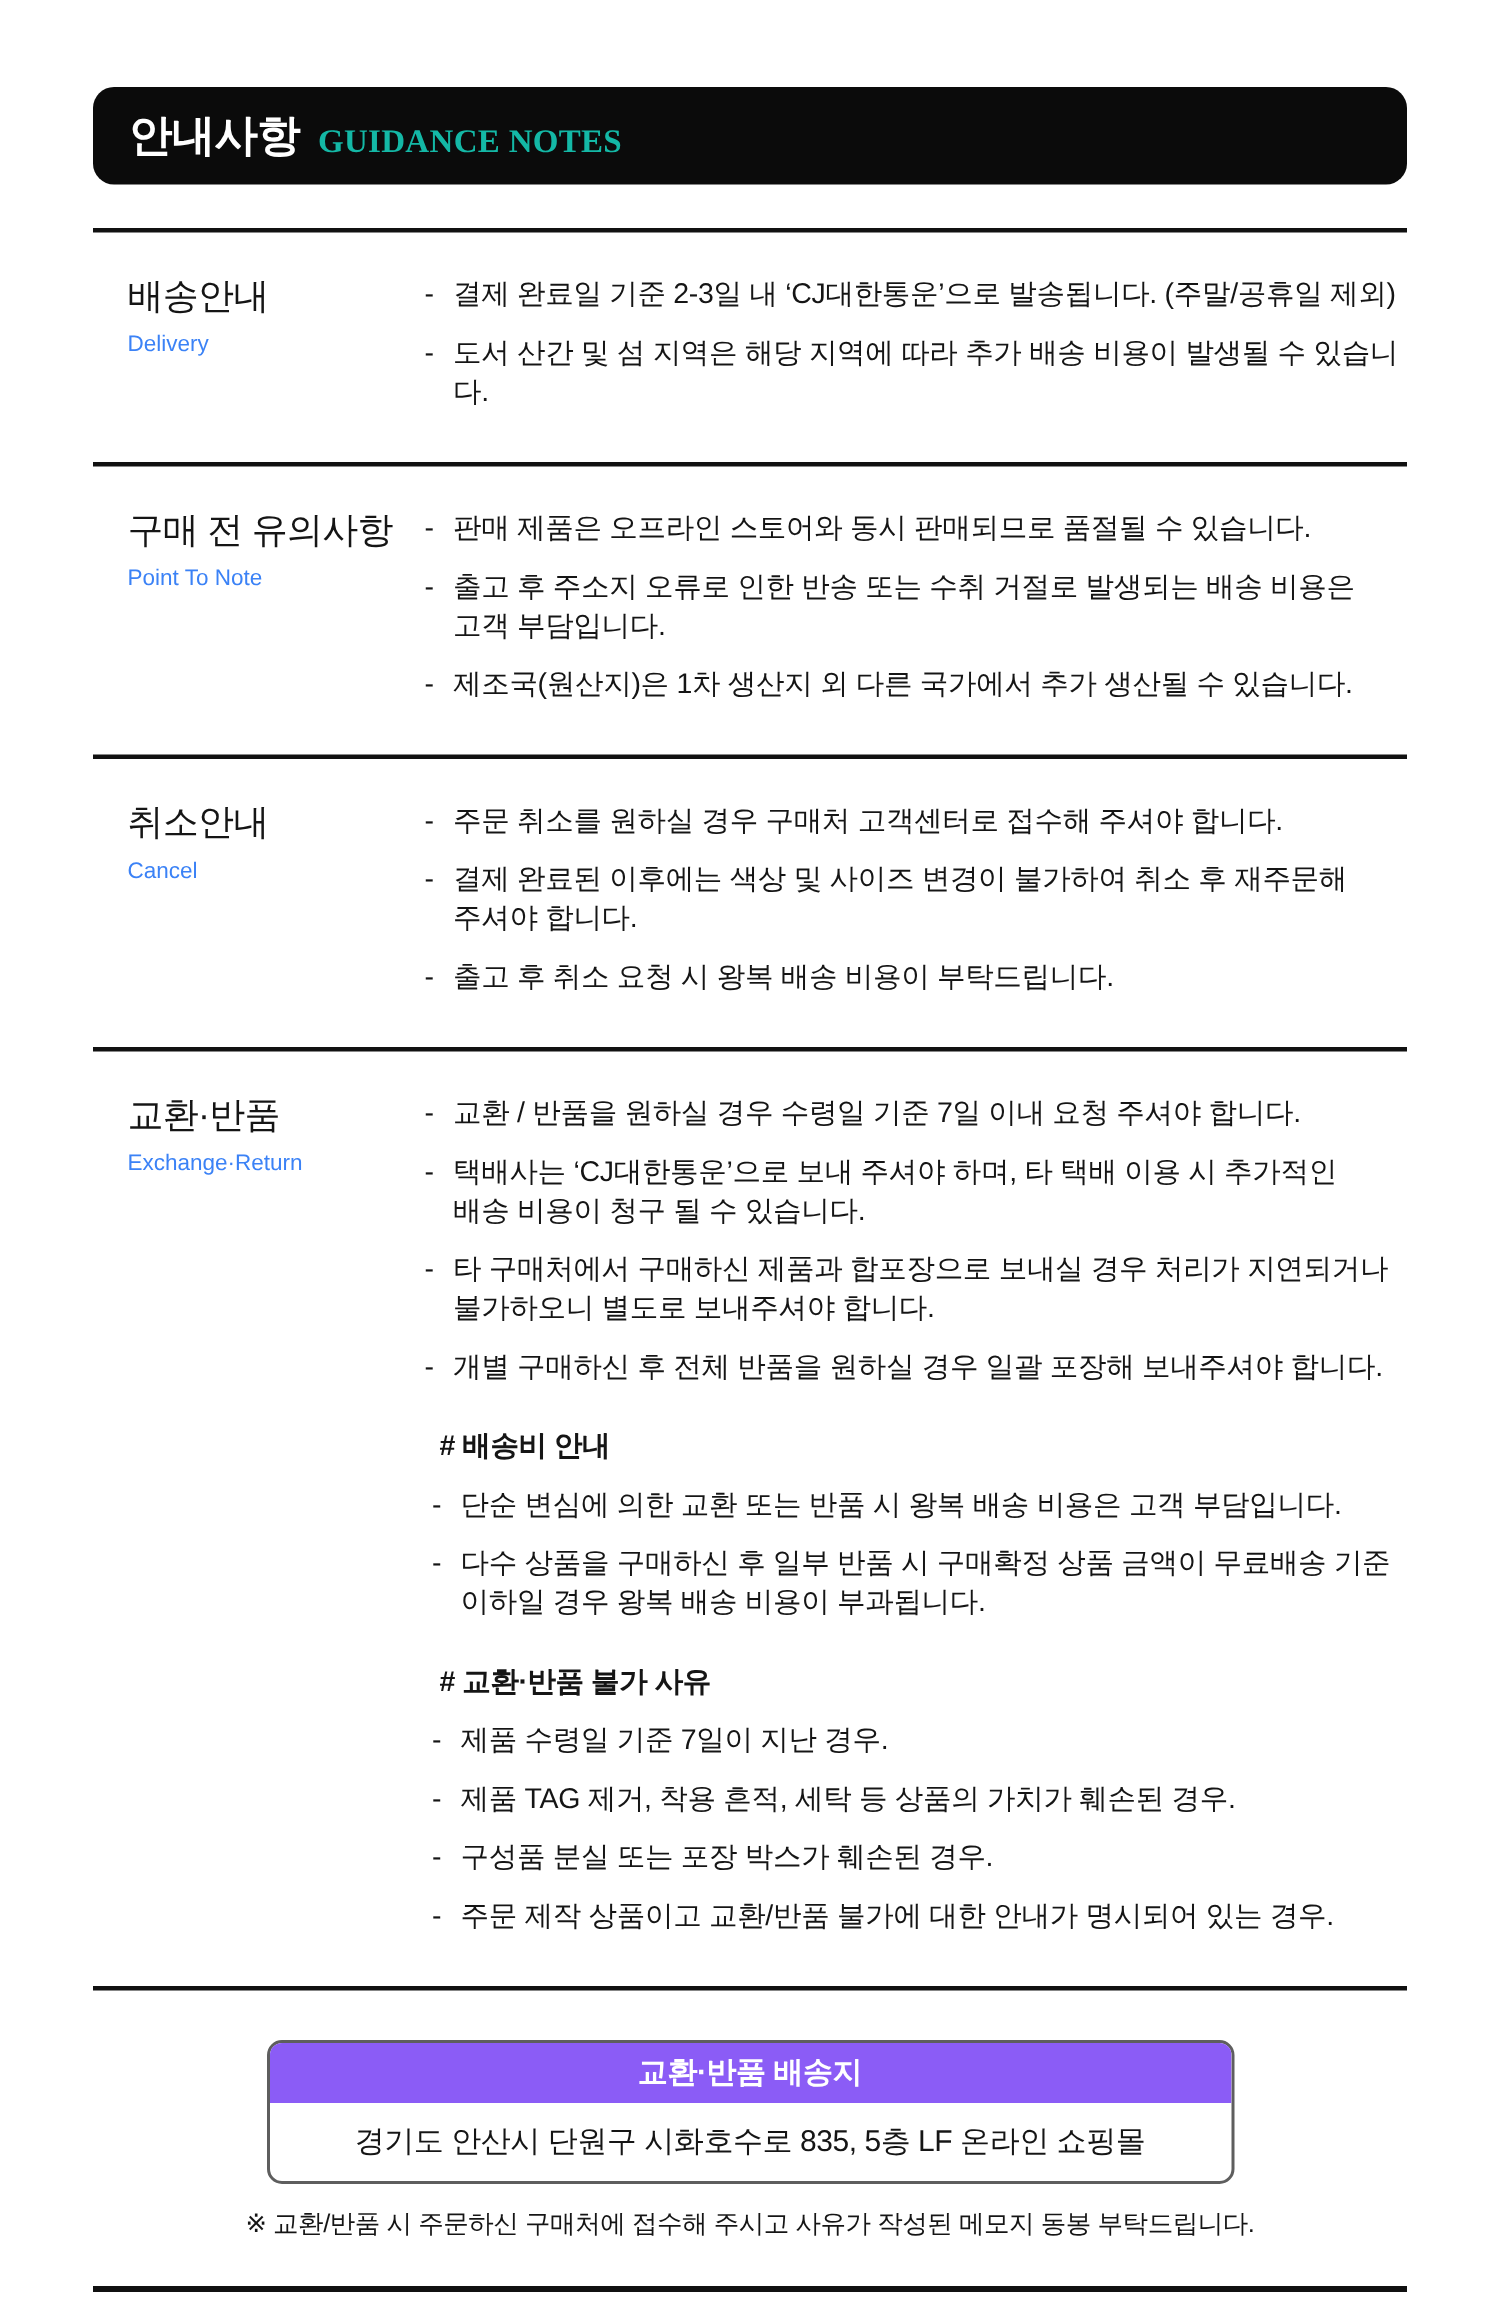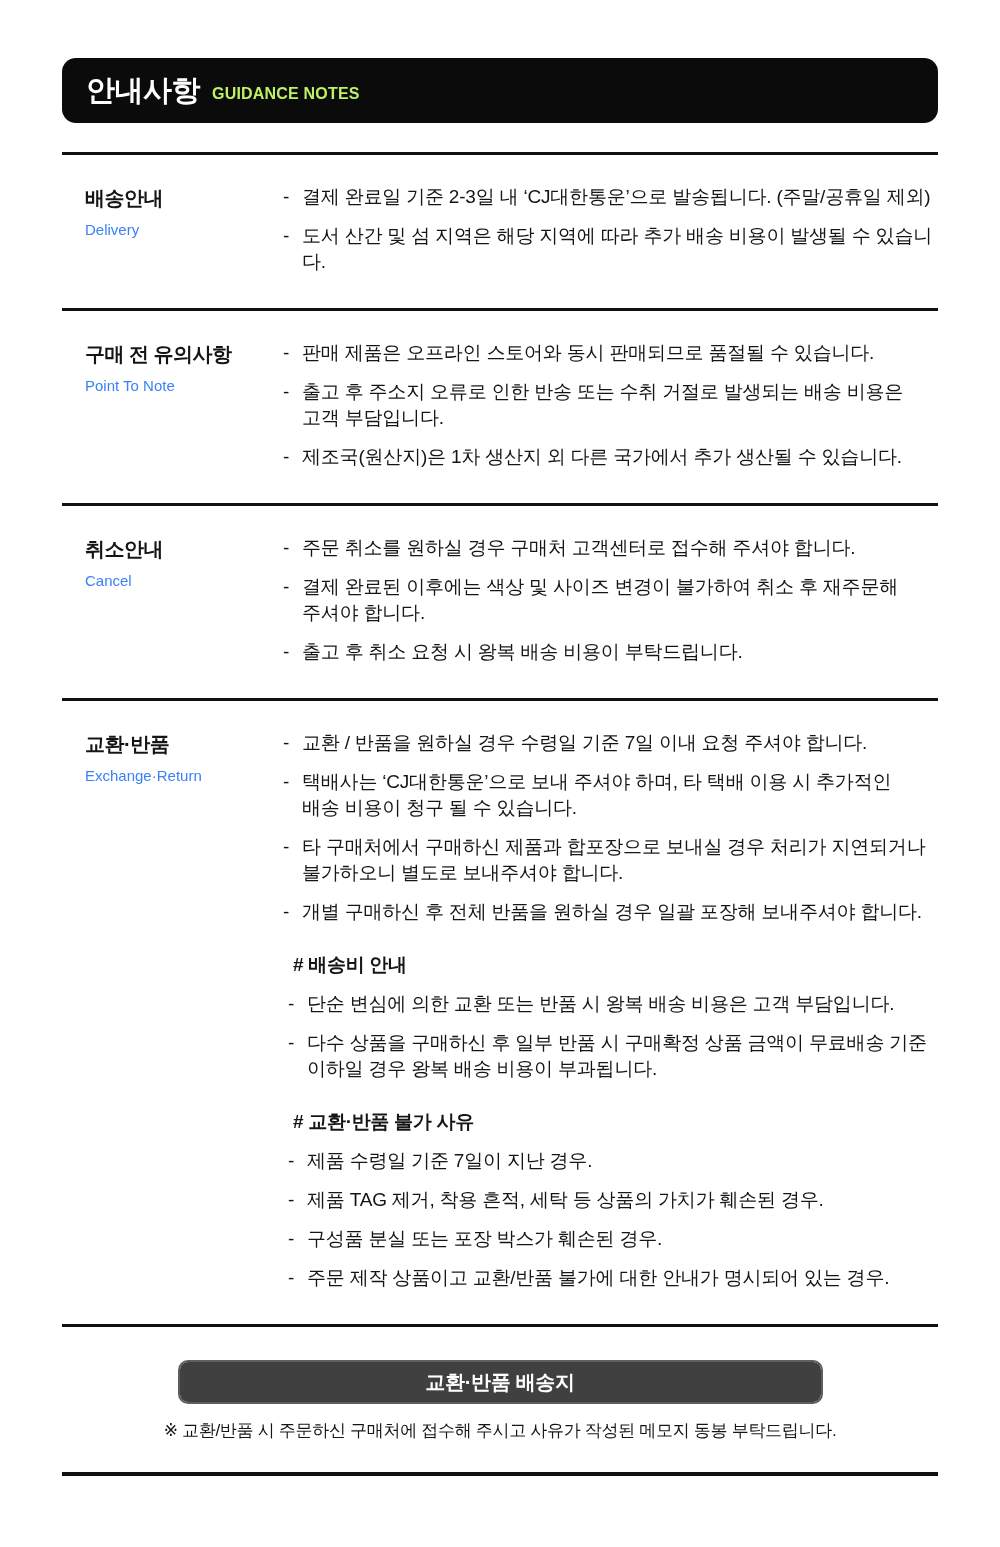--- a/index.html
+++ b/index.html
@@ -28,49 +28,50 @@
     padding-left: 24px;
     box-sizing: border-box;
   }
   .bar-title {
     color: #ffffff;
     font-size: 29px;
     font-weight: 700;
     letter-spacing: -0.5px;
   }
   .bar-sub {
-    color: #bef264;
-    font-size: 16px;
+    color: #14b8a6;
+    font-size: 22px;
     font-weight: 700;
     margin-left: 12px;
     position: relative;
     top: 3px;
     letter-spacing: 0.2px;
+    font-family: Liberation Serif, serif;
   }
   
   .rule {
     height: 3px;
     background: #111111;
   }
   .rule.after-bar { margin-top: 29px; }
   .rule.thick { height: 4px; }
   
   section.info-section {
     display: flex;
     padding: 29px 0 33px 0;
   }
   .section-left {
     margin-left: 23px;
     width: 198px;
     flex-shrink: 0;
     box-sizing: border-box;
   }
   .section-left .sec-title {
-    font-size: 20px;
-    font-weight: 700;
+    font-size: 24px;
+    font-weight: 400;
     line-height: 28px;
     margin: 0;
     letter-spacing: -0.5px;
   }
   .section-left .sec-sub {
     font-size: 15px;
     line-height: 20px;
     margin-top: 8px;
     color: #3b82f6;
   }
@@ -103,21 +104,21 @@
   
   .ship-box {
     width: 645px;
     margin: 33px auto 0 auto;
     border: 2px solid #5e5e5e;
     border-radius: 10px;
     overflow: hidden;
     box-sizing: border-box;
   }
   .ship-box-head {
-    background: #404040;
+    background: #8b5cf6;
     color: #ffffff;
     font-size: 20px;
     font-weight: 700;
     text-align: center;
     height: 40px;
     line-height: 40px;
     letter-spacing: -0.3px;
   }
   .ship-box-body {
     height: 52px;
@@ -260,19 +261,20 @@
             <span class="btext"><span>주문 제작 상품이고 교환/반품 불가에 대한 안내가 명시되어 있는 경우.</span></span>
           </div>
         </div>
       </section>
     </main>
 
   <div class="rule"></div>
 
   <div class="ship-box">
     <div class="ship-box-head">교환·반품 배송지</div>
+    <div class="ship-box-body">경기도 안산시 단원구 시화호수로 835, 5층 LF 온라인 쇼핑몰</div>
   </div>
 
   <p class="footnote">※ 교환/반품 시 주문하신 구매처에 접수해 주시고 사유가 작성된 메모지 동봉 부탁드립니다.</p>
 
   <div class="rule thick bottom"></div>
 
 </div>
 
 </body></html>

